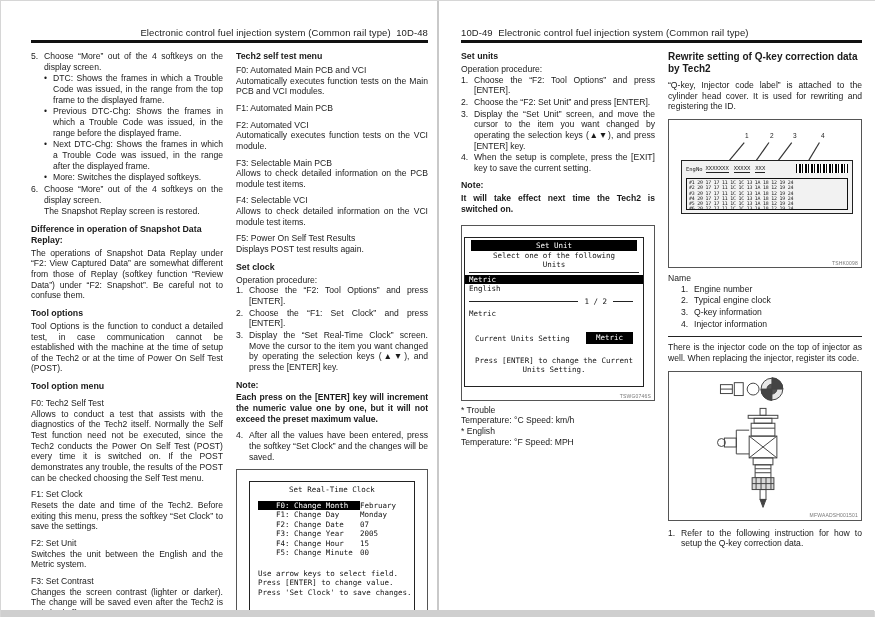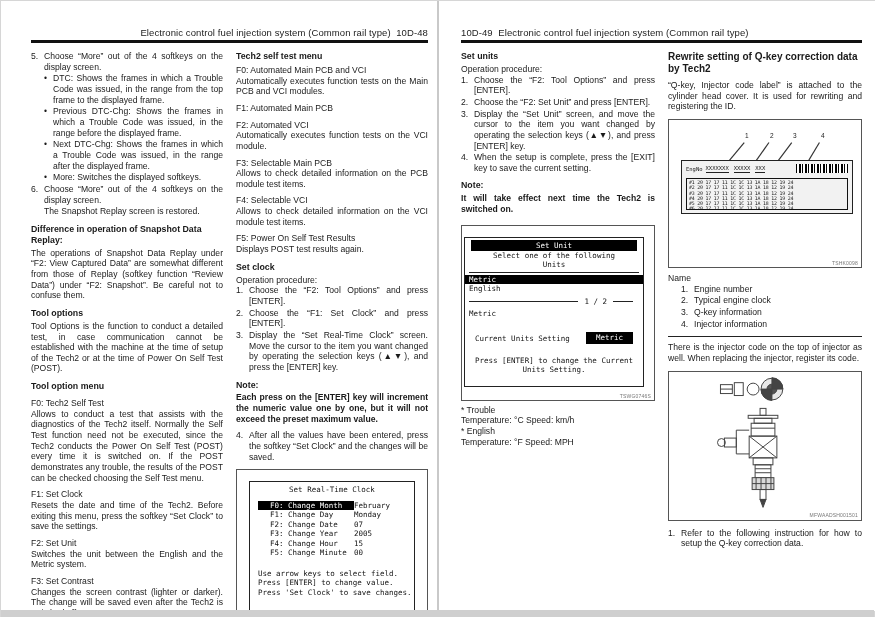--- a/index.html
+++ b/index.html
@@ -44,21 +44,21 @@
 
   
   .figbox{border:1px solid #555;background:#fff;position:relative;margin-top:7px;}
   .figcode{position:absolute;right:3px;bottom:1px;font-size:5px;color:#777;letter-spacing:.2px;}
 
   .clock-fig{height:158px;padding:11px 12px 13px 12px;box-sizing:border-box;}
   .screen{border:1px solid #222;height:100%;box-sizing:border-box;font-family:"DejaVu Sans Mono",monospace;font-size:7.5px;line-height:1.25;color:#111;position:relative;}
   .scr-title{text-align:center;padding-top:3px;font-size:7.5px;}
   .clock-rows{margin:6px 8px 0 8px;}
   .clock-row{display:flex;height:9.5px;align-items:center;}
-  .clock-row .cl{width:84px;padding-left:12px;}
+  .clock-row .cl{width:84px;padding-left:18px;}
   .clock-row.sel .cl{background:#000;color:#fff;}
   .clock-row .cv{flex:1;}
   .clock-hints{margin:11px 0 0 8px;text-align:left;}
 
   .unit-fig{height:176px;padding:11px 10px 13px 2px;box-sizing:border-box;}
   .unit-titlebar{margin:2px 6px 0 6px;background:#000;color:#fff;text-align:center;padding:1px 0;}
   .unit-center{text-align:center;}
   .unit-hr{border:none;border-top:1px solid #222;margin:2px 4px;}
   .unit-opt{padding-left:4px;text-align:left;}
   .unit-opt.sel{background:#000;color:#fff;}

